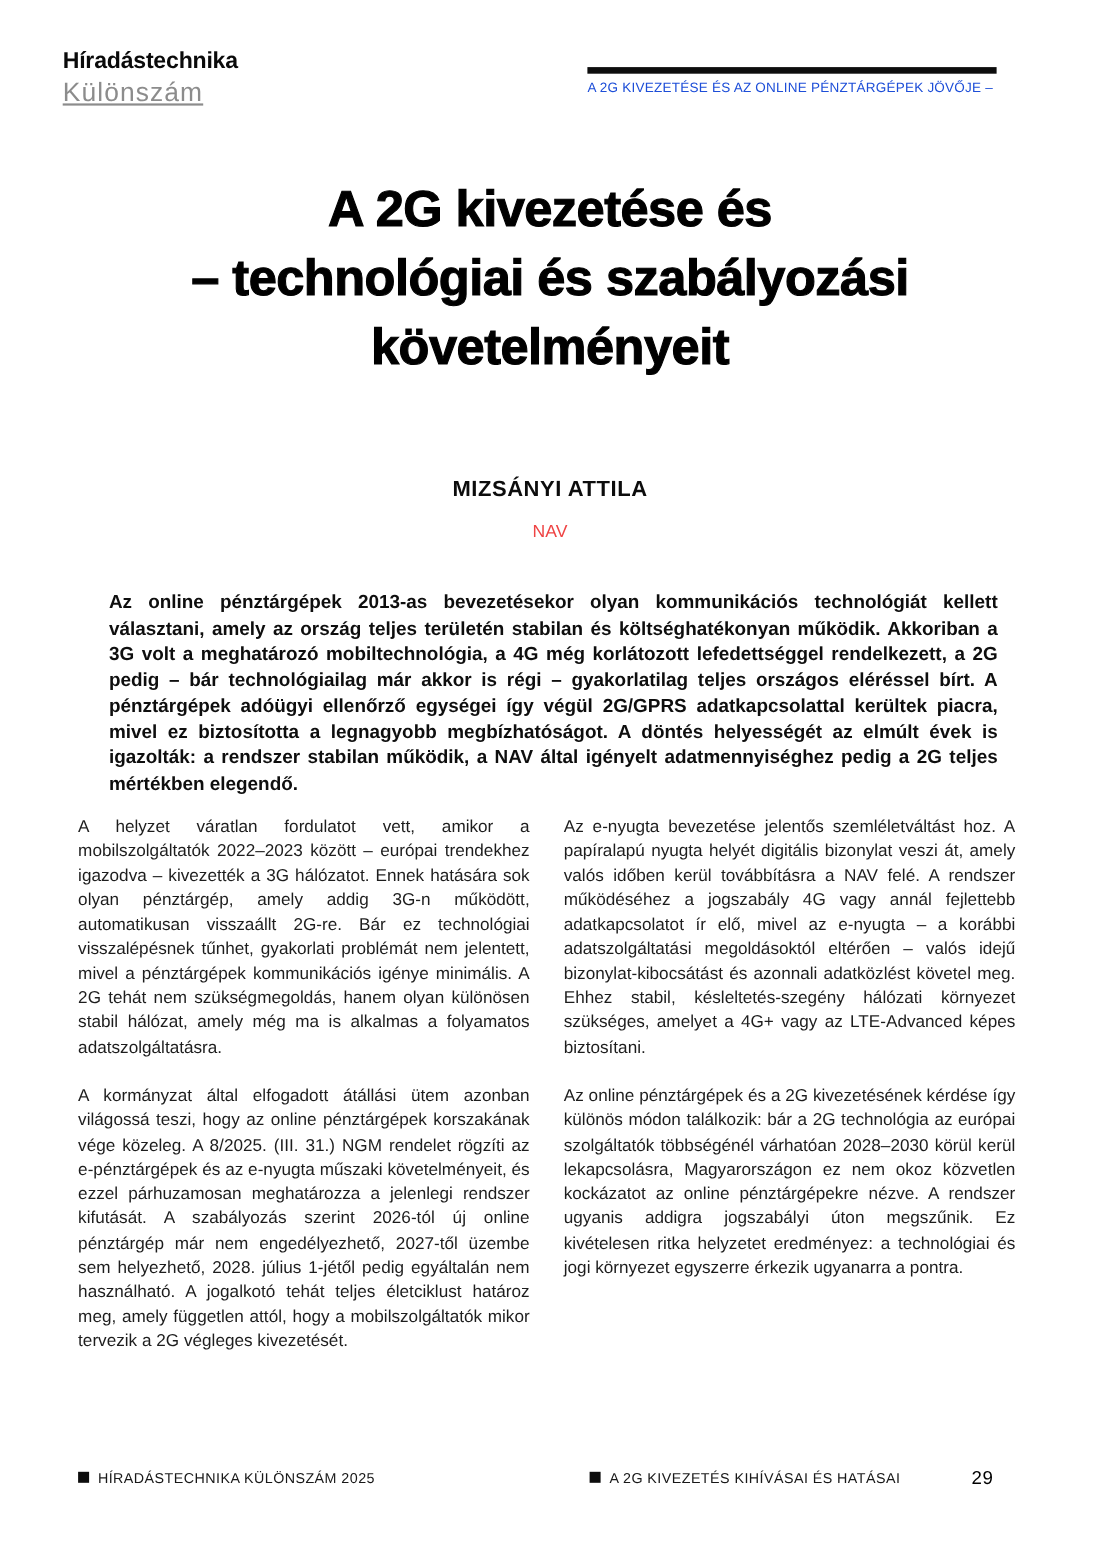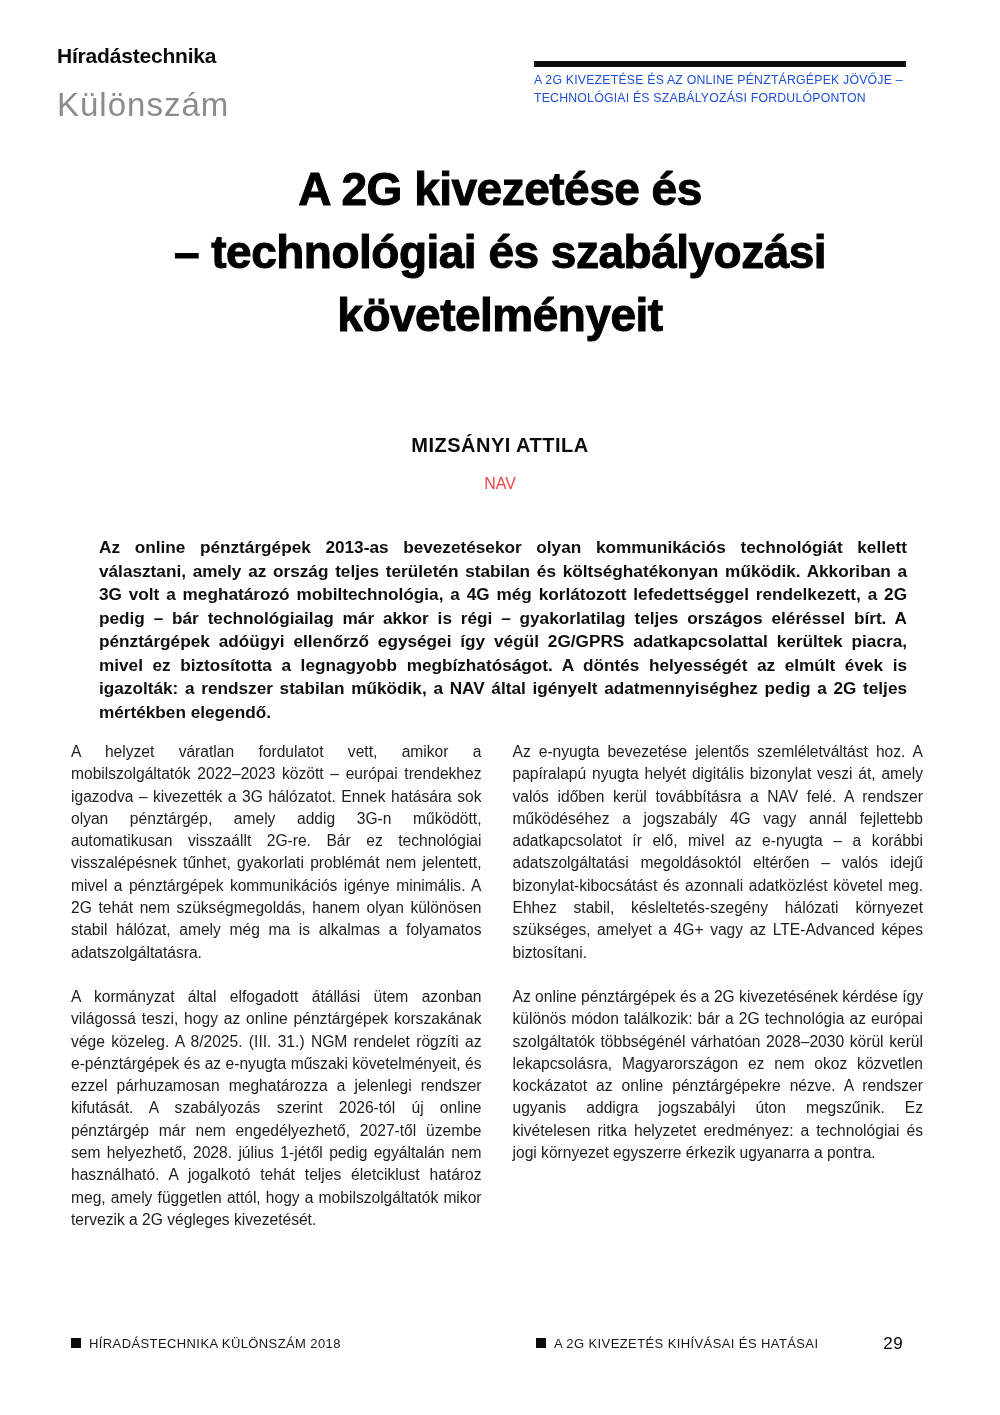--- a/index.html
+++ b/index.html
@@ -7,21 +7,21 @@
     --logo-muted:#8c8c8c;
   }
   *{margin:0;padding:0;box-sizing:border-box;}
   html,body{background:#fff;}
   body{font-family:"Liberation Sans","DejaVu Sans",sans-serif;color:var(--ink);}
   .page{position:relative;width:1000px;height:1415px;background:#ffffff;overflow:hidden;margin:0 auto;}
 
   
   .masthead{position:absolute;top:44px;left:57px;}
   .brand{font-size:21px;font-weight:bold;color:#0a0a0a;letter-spacing:-0.2px;}
-  .edition{font-size:33px;font-weight:300;color:var(--logo-muted);letter-spacing:1px;margin-top:18px;}
+  .edition{font-size:24px;font-weight:300;color:var(--logo-muted);letter-spacing:1px;margin-top:3px;text-decoration:underline;}
 
   
   .running-header{position:absolute;top:61px;left:534px;width:372px;}
   .rh-bar{height:6px;background:#0d0d0d;margin-bottom:5px;}
   .rh-line{font-size:12.3px;line-height:17.5px;letter-spacing:0.2px;color:#1d4ed8;white-space:nowrap;}
 
   
   .title{position:absolute;top:158px;left:35px;right:35px;text-align:center;
          font-size:46px;line-height:63px;font-weight:bold;color:#000;
          letter-spacing:-0.5px;-webkit-text-stroke:1px #000;}
@@ -56,21 +56,20 @@
 <div class="page">
 
   <header class="masthead">
     <div class="brand">Híradástechnika</div>
     <div class="edition">Különszám</div>
   </header>
 
   <div class="running-header">
     <div class="rh-bar"></div>
     <div class="rh-line">A 2G KIVEZETÉSE ÉS AZ ONLINE PÉNZTÁRGÉPEK JÖVŐJE –</div>
-    <div class="rh-line">TECHNOLÓGIAI ÉS SZABÁLYOZÁSI FORDULÓPONTON</div>
   </div>
 
   <h1 class="title">
     <span class="tline">A 2G kivezetése és</span>
     <span class="tline">– technológiai és szabályozási</span>
     <span class="tline">követelményeit</span>
   </h1>
 
   <div class="author">MIZSÁNYI ATTILA</div>
   <div class="affiliation">NAV</div>
@@ -83,21 +82,21 @@
       <p>A kormányzat által elfogadott átállási ütem azonban világossá teszi, hogy az online pénztárgépek korszakának vége közeleg. A 8/2025. (III. 31.) NGM rendelet rögzíti az e-pénztárgépek és az e-nyugta műszaki követelményeit, és ezzel párhuzamosan meghatározza a jelenlegi rendszer kifutását. A szabályozás szerint 2026-tól új online pénztárgép már nem engedélyezhető, 2027-től üzembe sem helyezhető, 2028. július 1-jétől pedig egyáltalán nem használható. A jogalkotó tehát teljes életciklust határoz meg, amely független attól, hogy a mobilszolgáltatók mikor tervezik a 2G végleges kivezetését.</p>
     </div>
     <div class="col">
       <p>Az e-nyugta bevezetése jelentős szemléletváltást hoz. A papíralapú nyugta helyét digitális bizonylat veszi át, amely valós időben kerül továbbításra a NAV felé. A rendszer működéséhez a jogszabály 4G vagy annál fejlettebb adatkapcsolatot ír elő, mivel az e-nyugta – a korábbi adatszolgáltatási megoldásoktól eltérően – valós idejű bizonylat-kibocsátást és azonnali adatközlést követel meg. Ehhez stabil, késleltetés-szegény hálózati környezet szükséges, amelyet a 4G+ vagy az LTE-Advanced képes biztosítani.</p>
       <p>Az online pénztárgépek és a 2G kivezetésének kérdése így különös módon találkozik: bár a 2G technológia az európai szolgáltatók többségénél várhatóan 2028–2030 körül kerül lekapcsolásra, Magyarországon ez nem okoz közvetlen kockázatot az online pénztárgépekre nézve. A rendszer ugyanis addigra jogszabályi úton megszűnik. Ez kivételesen ritka helyzetet eredményez: a technológiai és jogi környezet egyszerre érkezik ugyanarra a pontra.</p>
     </div>
   </div>
 
   <footer class="footer">
     <div class="f-left">
-      <span class="sq"></span><span>HÍRADÁSTECHNIKA KÜLÖNSZÁM 2018</span>
+      <span class="sq"></span><span>HÍRADÁSTECHNIKA KÜLÖNSZÁM 2025</span>
     </div>
     <div class="f-mid">
       <span class="sq"></span><span>A 2G KIVEZETÉS KIHÍVÁSAI ÉS HATÁSAI</span>
     </div>
     <div class="f-page">29</div>
   </footer>
 
 </div>
 
 </body></html>

